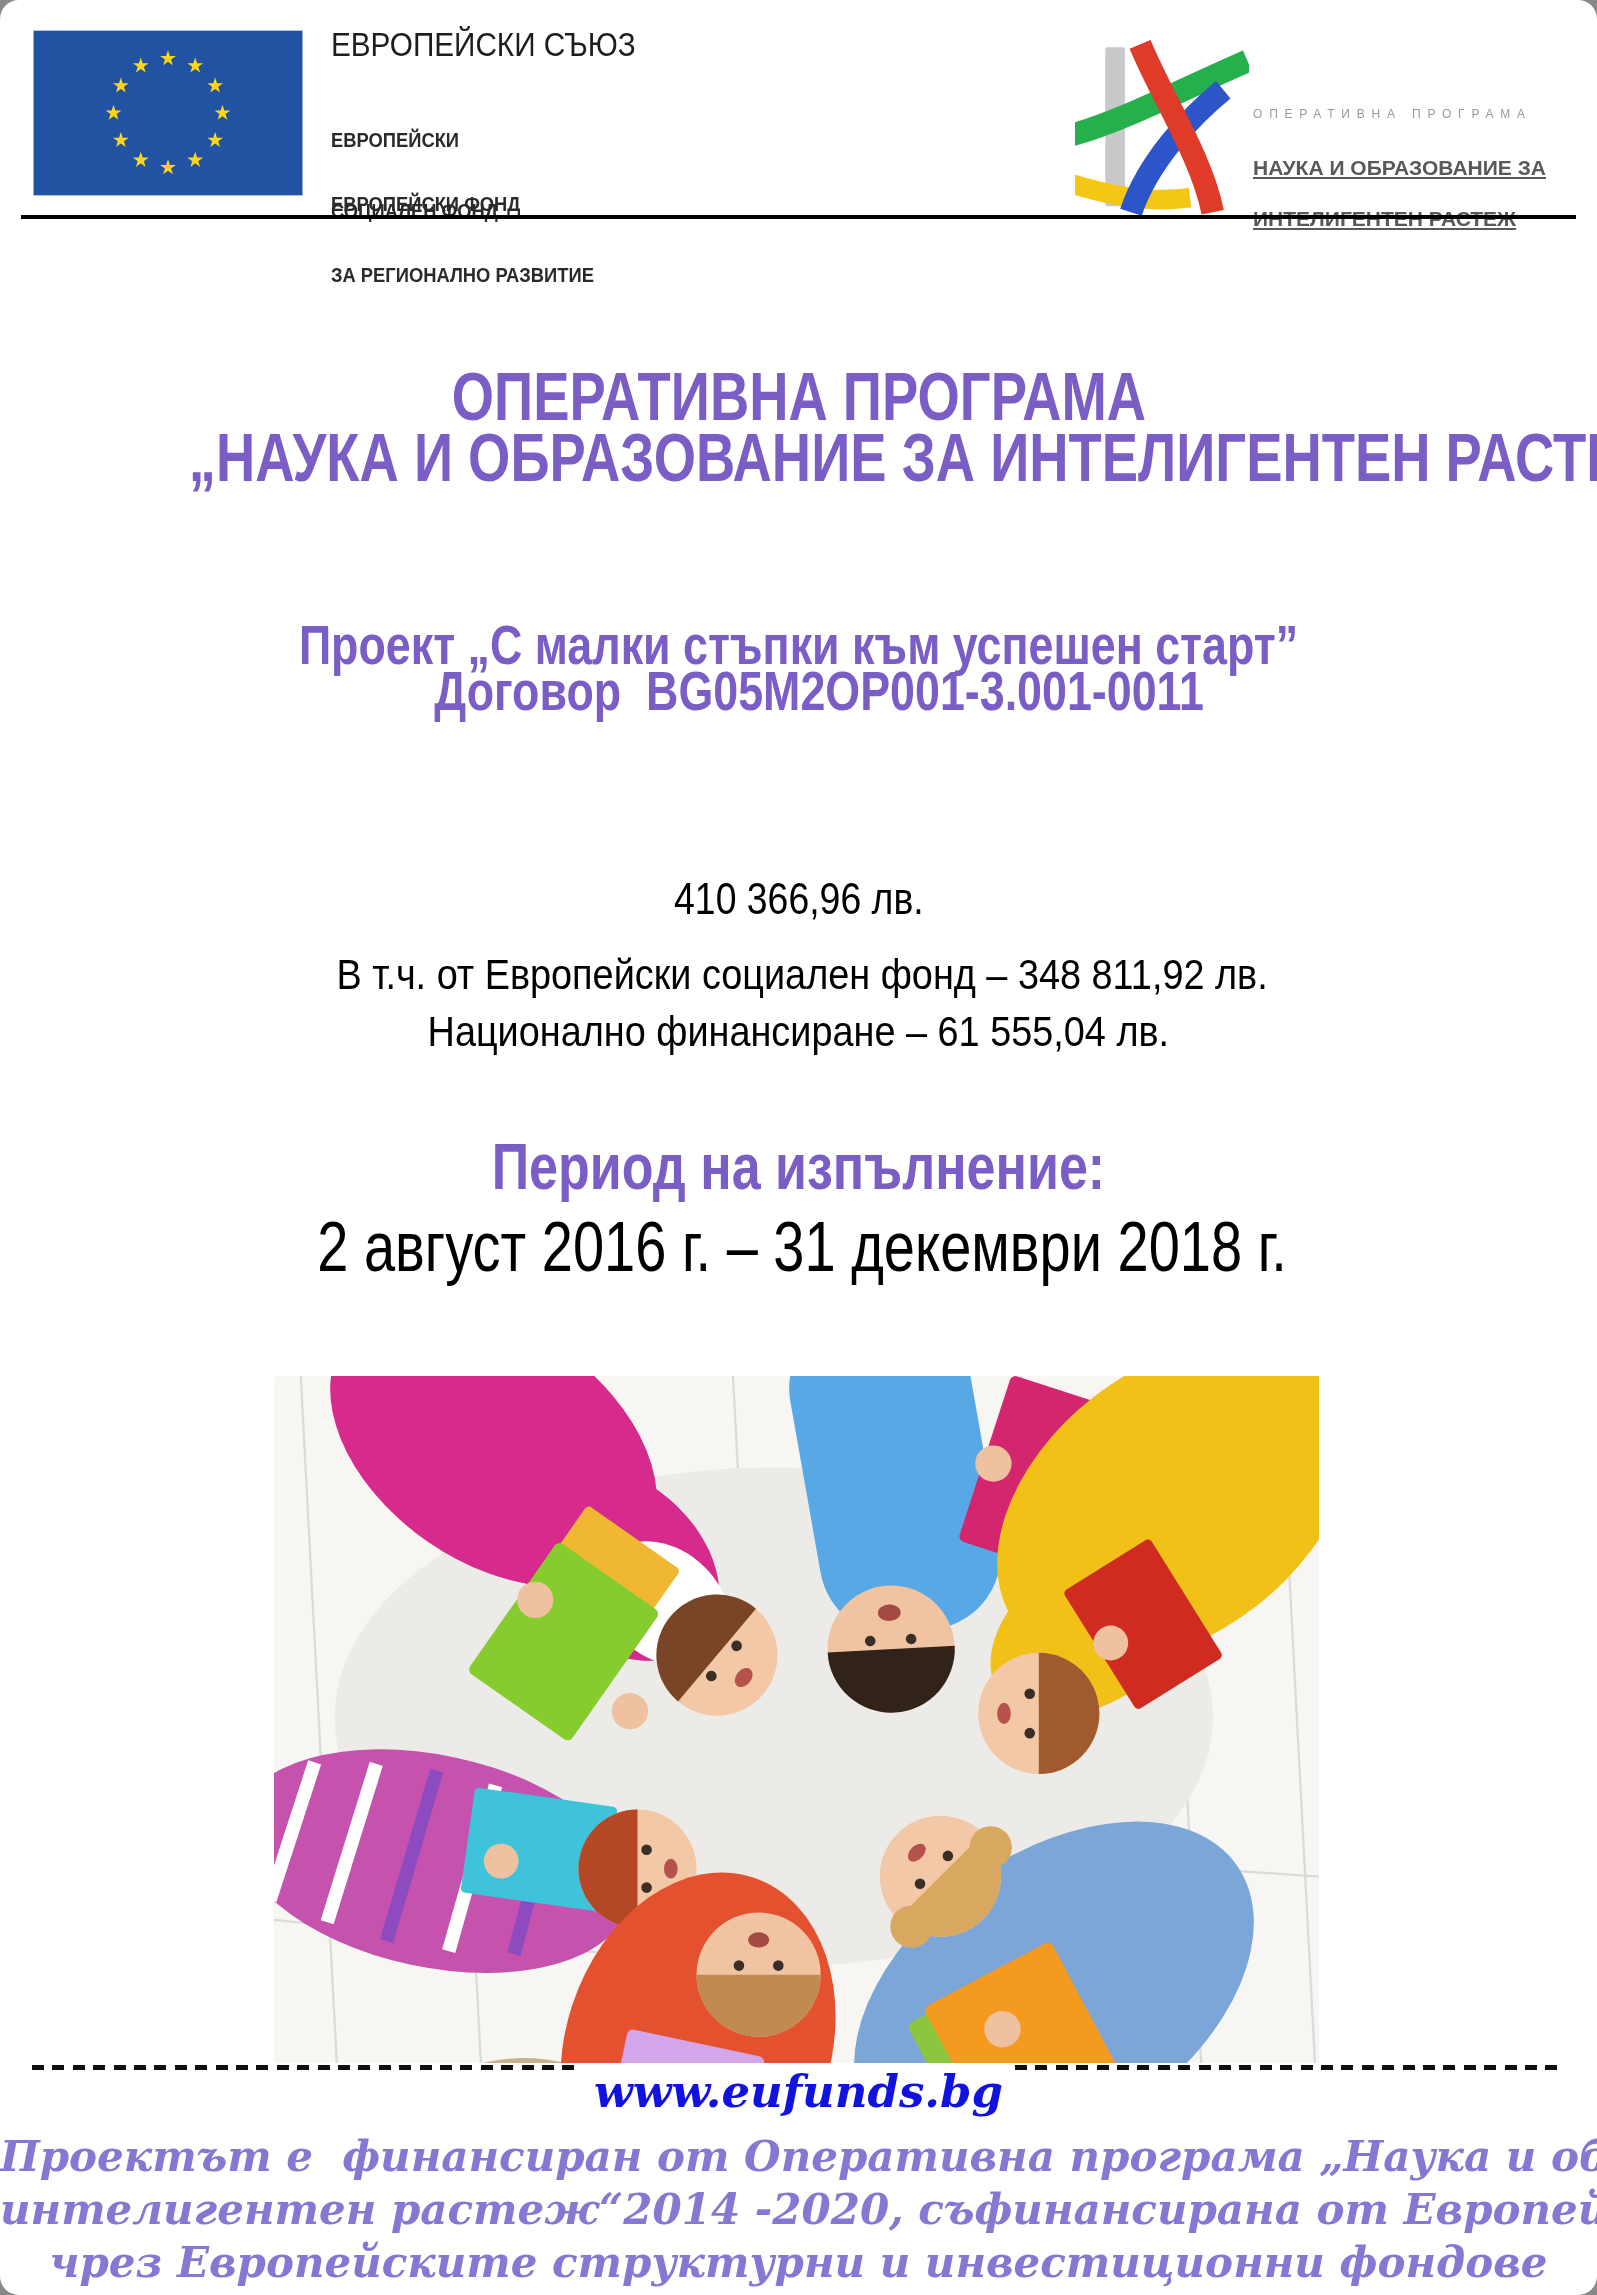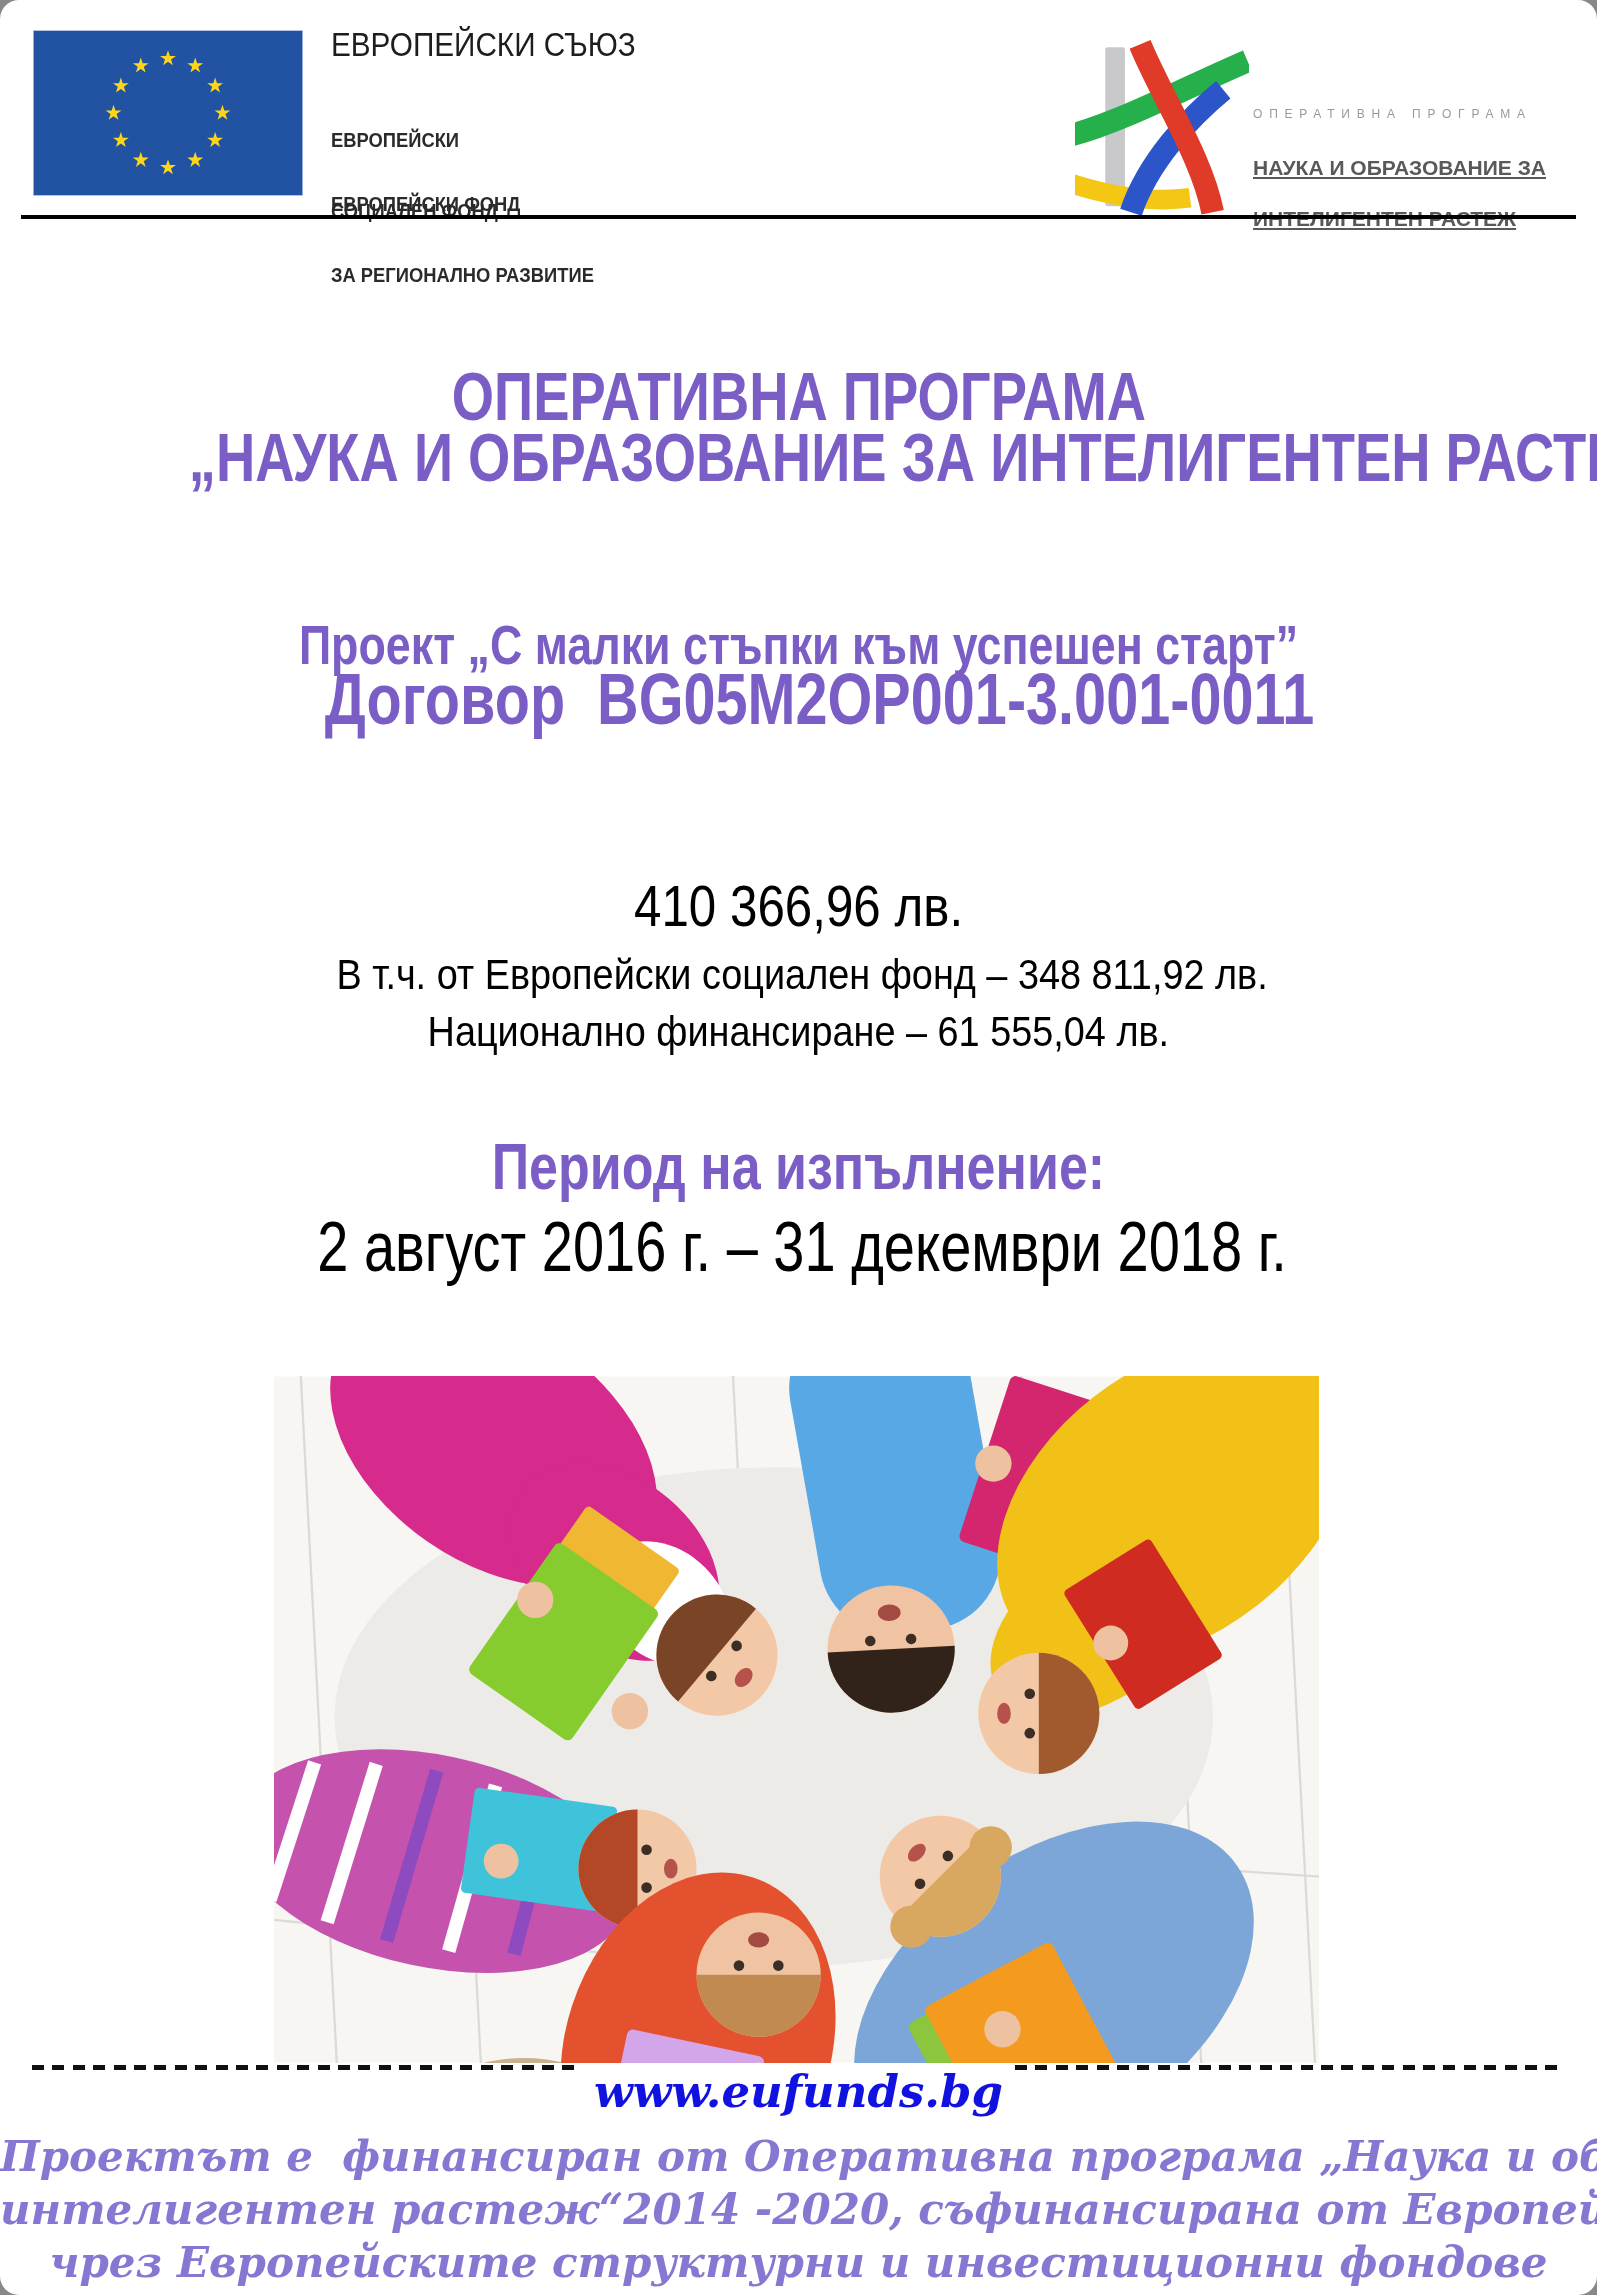--- a/index.html
+++ b/index.html
@@ -22,23 +22,23 @@
   
   .line{position:absolute;left:0;right:0;text-align:center;line-height:1;}
   .cond{display:inline-block;transform:scaleX(.8);transform-origin:50% 50%;white-space:pre;}
   .cond85{display:inline-block;transform:scaleX(.85);transform-origin:50% 50%;white-space:pre;}
   .cond88{display:inline-block;transform:scaleX(.88);transform-origin:50% 50%;white-space:pre;}
   .purple{color:#7a5ec6;}
   .bold{font-weight:bold;}
   .t-h1a{top:362px;font-size:68px;}
   .t-h1b{top:423px;font-size:68px;}
   .t-project{top:617px;font-size:56px;}
-  .t-contract{top:663px;font-size:72px;margin-left:42px;}
+  .t-contract{top:663px;font-size:56px;margin-left:42px;}
   .t-grant-h{top:809px;font-size:58px;color:#000;}
-  .t-amount{top:877px;font-size:58px;color:#000;}
+  .t-amount{top:877px;font-size:44px;color:#000;}
   .t-det1{top:953px;font-size:43px;color:#000;margin-left:8px;}
   .t-det2{top:1010px;font-size:43px;color:#000;}
   .t-period{top:1134px;font-size:65px;}
   .t-date{top:1212px;font-size:70px;color:#000;margin-left:8px;}
   
   .photo{position:absolute;left:274px;top:1376px;width:1045px;height:687px;}
   
   .linkline{position:absolute;left:32px;right:32px;top:2065px;height:55px;display:flex;gap:12px;}
   .dashseg{flex:1;height:5.3px;background:repeating-linear-gradient(90deg,#101010 0 12px,transparent 12px 20.4px);}
   .weburl{font-family:"DejaVu Serif",serif;font-style:italic;font-weight:bold;font-size:45px;color:#1212e0;white-space:pre;}

